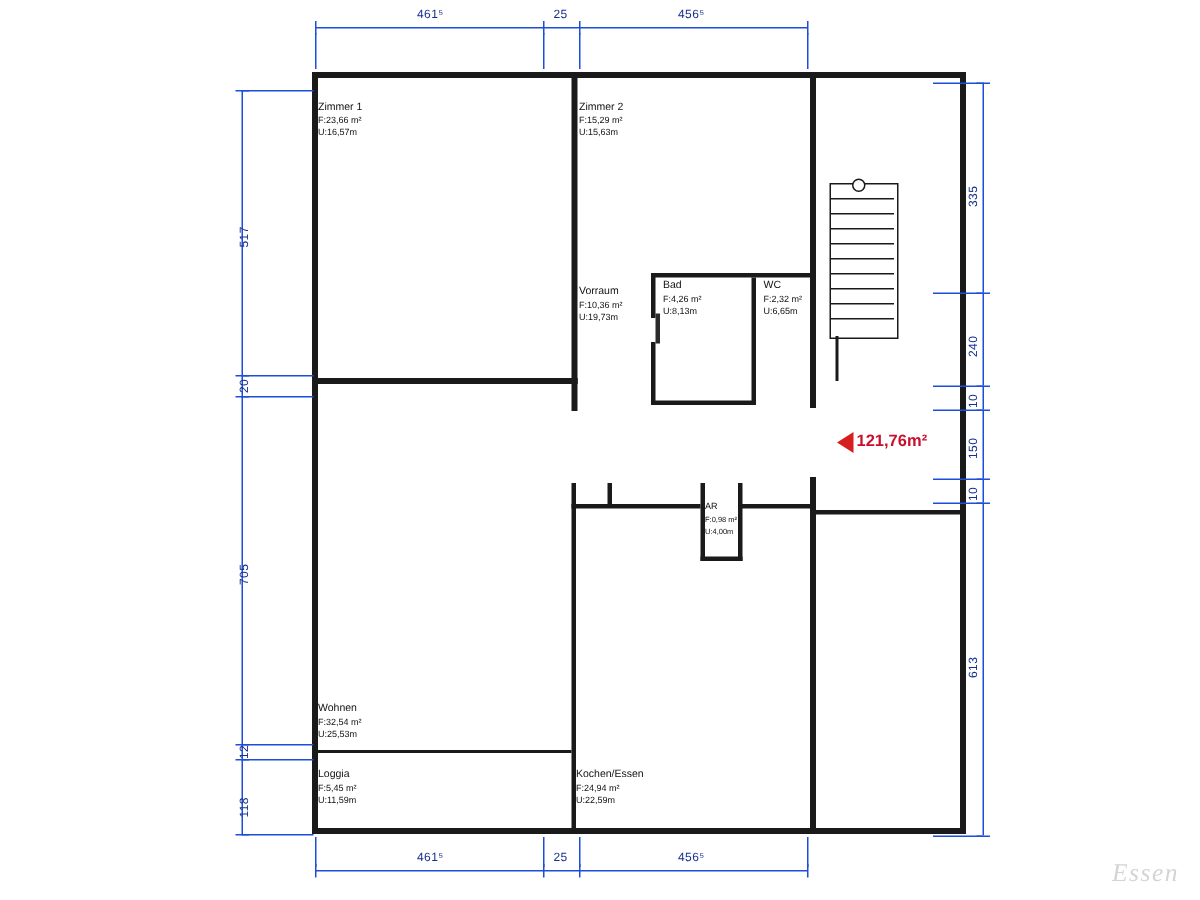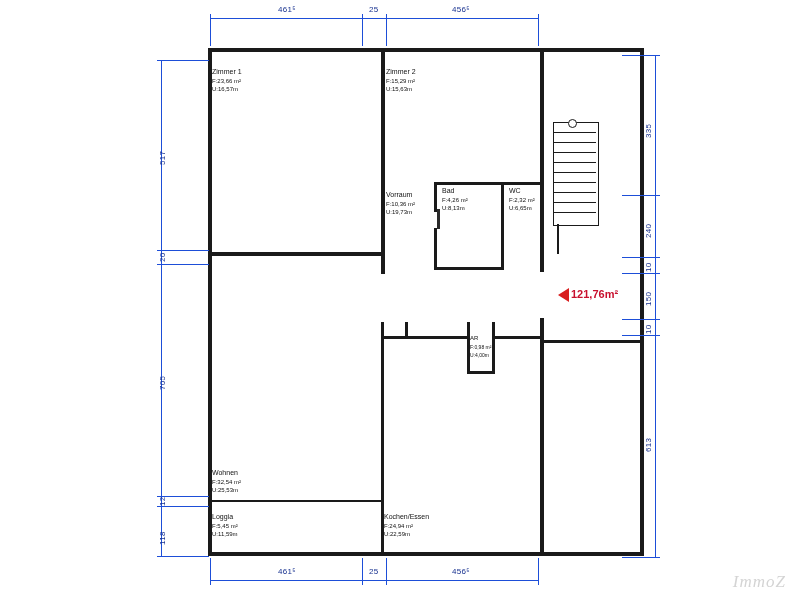--- a/index.html
+++ b/index.html
@@ -305,15 +305,15 @@
   <div class="dimtxt dimtxt-v" style="left:644px; top:452px;">613</div>
 
   <div class="dimline dimline-h" style="left:622px; top:55px; width:33px;"></div>
   <div class="dimline dimline-h" style="left:622px; top:195px; width:33px;"></div>
   <div class="dimline dimline-h" style="left:622px; top:257px; width:33px;"></div>
   <div class="dimline dimline-h" style="left:622px; top:273px; width:33px;"></div>
   <div class="dimline dimline-h" style="left:622px; top:319px; width:33px;"></div>
   <div class="dimline dimline-h" style="left:622px; top:335px; width:33px;"></div>
   <div class="dimline dimline-h" style="left:622px; top:557px; width:33px;"></div>
 
-  <div class="watermark">ImmoZ</div>
+  <div class="watermark">Essen</div>
 
 </div>
 
 </body></html>

